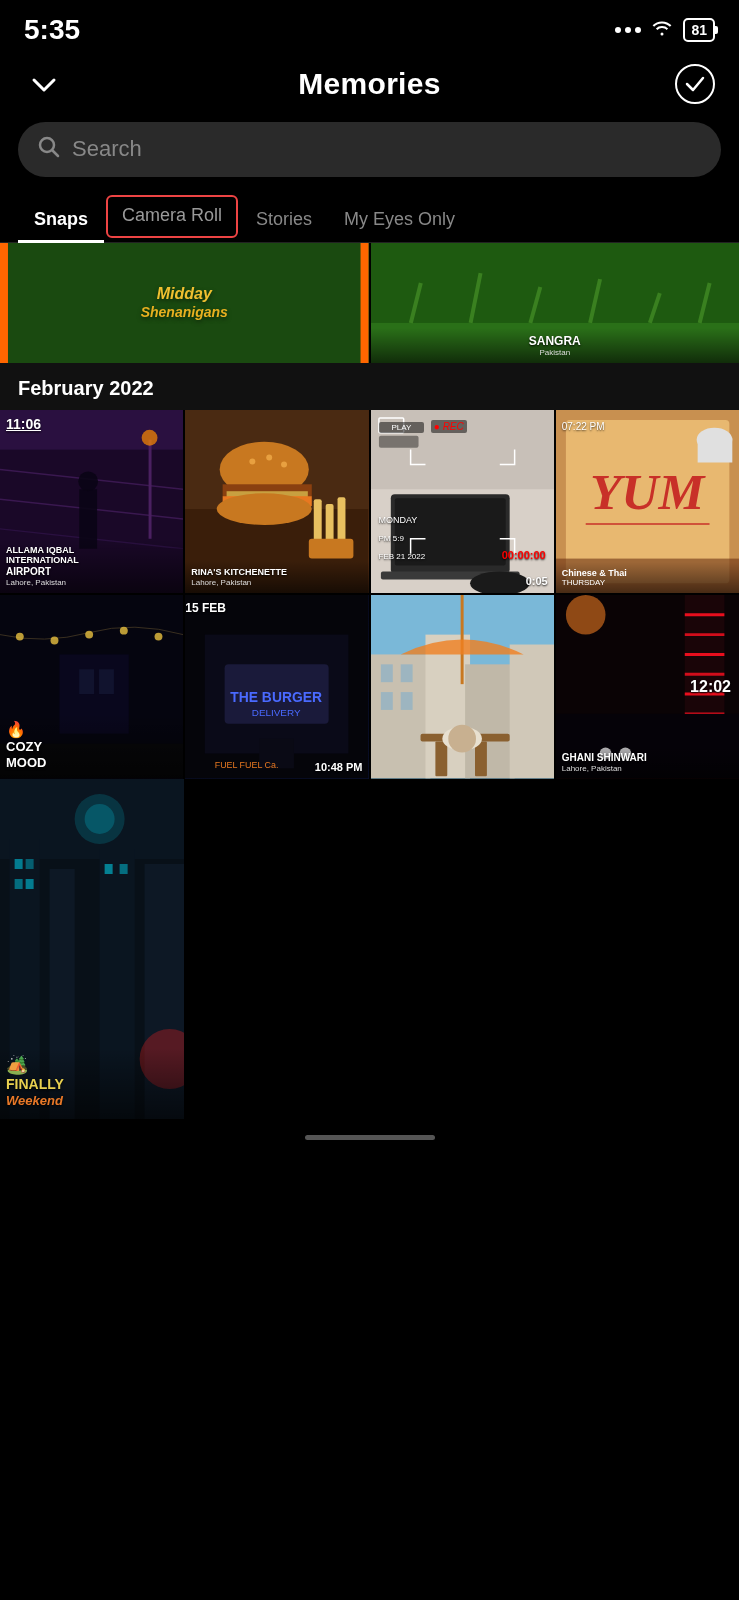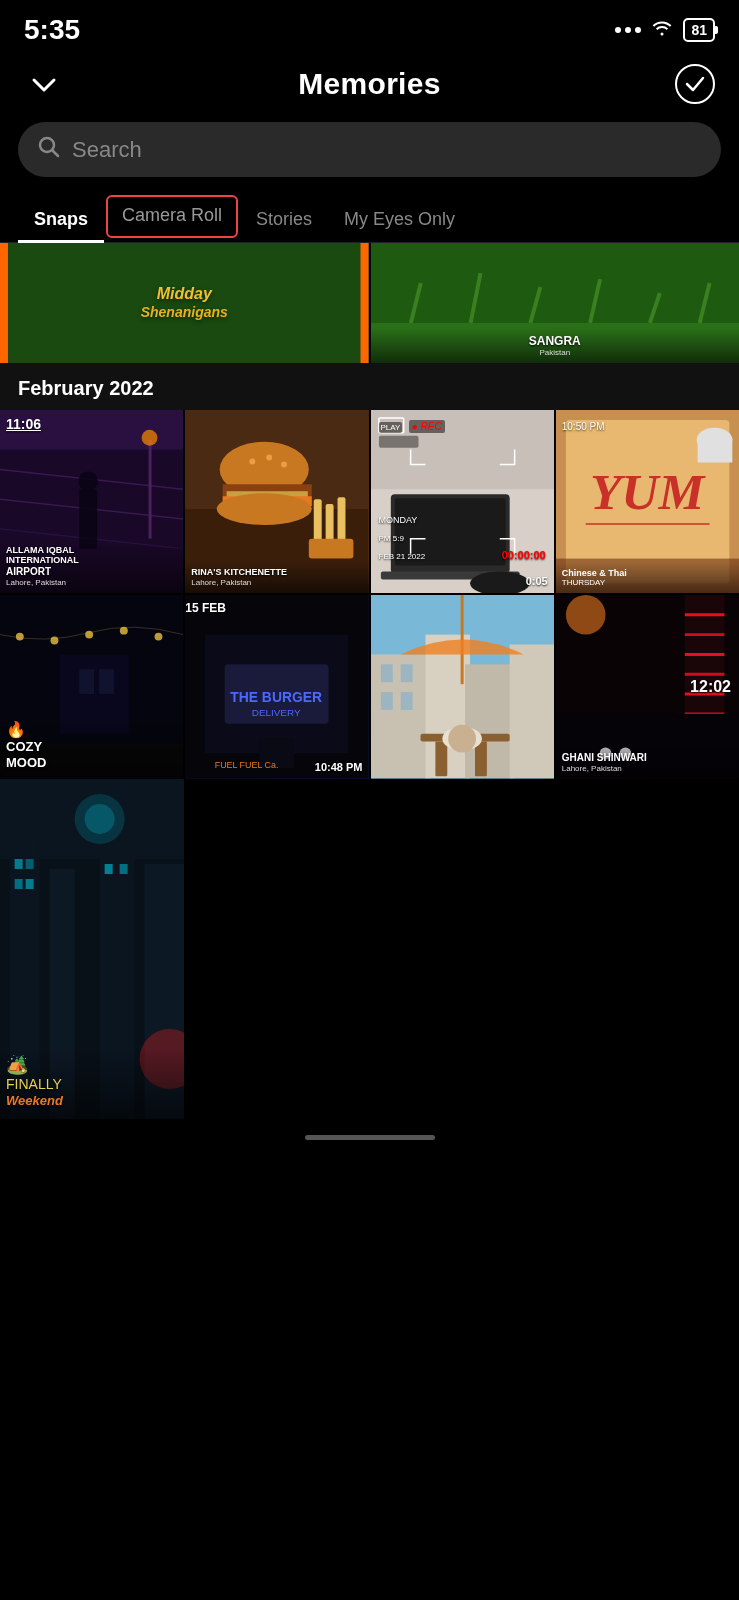--- a/index.html
+++ b/index.html
@@ -91,21 +91,21 @@
 
     
     .search-bar-wrap {
       padding: 4px 18px 14px;
       background: #000;
     }
     .search-bar {
       background: #2a2a2a;
       border-radius: 30px;
       display: flex;
-      align-items: center;
+      align-items: flex-start;
       padding: 14px 20px;
       gap: 12px;
     }
     .search-icon-wrap { font-size: 20px; color: #888; }
     .search-input-fake {
       color: #888;
       font-size: 22px;
       flex: 1;
     }
 
@@ -469,21 +469,21 @@
       <rect x="8" y="26" width="40" height="12" fill="rgba(0,0,0,0.4)" rx="2"></rect>
 
       <path d="M40,40 L40,55 L55,55" stroke="white" stroke-width="1.5" fill="none"></path>
       <path d="M145,40 L145,55 L130,55" stroke="white" stroke-width="1.5" fill="none"></path>
       <path d="M40,145 L40,130 L55,130" stroke="white" stroke-width="1.5" fill="none"></path>
       <path d="M145,145 L145,130 L130,130" stroke="white" stroke-width="1.5" fill="none"></path>
 
       <ellipse cx="130" cy="175" rx="30" ry="12" fill="#1a1a1a"></ellipse>
     </svg>
     <div style="position:absolute; top:6px; left:8px;">
-      <span style="font-size:8px; color:#fff; background:rgba(0,0,0,0.5); padding:1px 2px; border-radius:2px;">PLAY</span>
+      <span style="font-size:8px; color:#fff; background:rgba(0,0,0,0.5); padding:1px 13px; border-radius:2px;">PLAY</span>
       <span style="font-size:10px; color:#f00; background:rgba(0,0,0,0.5); padding:1px 3px; border-radius:2px; margin-left:2px;font-style:italic;">● REC</span>
     </div>
     <div style="position:absolute; bottom:30px; left:8px;">
       <span style="font-size:9px; color:#fff; text-shadow:0 1px 2px rgba(0,0,0,0.9);">MONDAY</span><br>
       <span style="font-size:8px; color:#fff; text-shadow:0 1px 2px rgba(0,0,0,0.9);">PM 5:9</span><br>
       <span style="font-size:8px; color:#fff; text-shadow:0 1px 2px rgba(0,0,0,0.9);">FEB 21 2022</span>
     </div>
     <div style="position:absolute; bottom:30px; right:8px;">
       <span style="font-size:11px; color:#f00; font-weight:bold; text-shadow:0 1px 2px rgba(0,0,0,0.9);">00:00:00</span>
     </div>
@@ -503,21 +503,21 @@
       <rect y="150" width="185" height="35" fill="#6a3010" opacity="0.6"></rect>
 
       <ellipse cx="160" cy="30" rx="18" ry="12" fill="#e0e0e0"></ellipse>
       <rect x="143" y="28" width="35" height="25" fill="#e0e0e0"></rect>
     </svg>
     <div class="cell-overlay" style="background: linear-gradient(transparent, rgba(0,0,0,0.5));">
       <span class="cell-sublabel" style="font-size:9px; color:#fff; font-weight:700;">Chinese &amp; Thai</span>
       <span class="cell-sublabel" style="color:#fff;">THURSDAY</span>
     </div>
     <div style="position:absolute; top:6px; left:6px;">
-      <span style="font-size:10px; color:#fff; text-shadow:0 1px 2px rgba(0,0,0,0.7);">10:50 PM</span>
+      <span style="font-size:10px; color:#fff; text-shadow:0 1px 2px rgba(0,0,0,0.7);">07:22 PM</span>
     </div>
   </div>
 
   <div class="photo-cell fill-night">
     <svg class="cell-svg" viewBox="0 0 185 185" preserveAspectRatio="xMidYMid slice">
       <rect width="185" height="185" fill="#05050f"></rect>
 
       <path d="M0,40 Q45,50 90,38 Q135,26 185,40" stroke="#3a3020" stroke-width="1" fill="none"></path>
 
       <circle cx="20" cy="42" r="4" fill="#e8c040" opacity="0.8"></circle>
@@ -634,21 +634,21 @@
       <rect x="26" y="80" width="8" height="10" fill="#00a8c0" opacity="0.5"></rect>
       <rect x="15" y="100" width="8" height="10" fill="#00a8c0" opacity="0.6"></rect>
       <rect x="26" y="100" width="8" height="10" fill="#00a8c0" opacity="0.7"></rect>
       <rect x="105" y="85" width="8" height="10" fill="#00c8e0" opacity="0.6"></rect>
       <rect x="120" y="85" width="8" height="10" fill="#00c8e0" opacity="0.5"></rect>
 
       <circle cx="170" cy="280" r="30" fill="#ff2020" opacity="0.3"></circle>
     </svg>
     <div class="cell-overlay" style="padding-bottom:10px;">
       <span style="font-size:18px;">🏕️</span>
-      <span class="cell-label" style="font-size:14px; font-weight:400; color:#e8d050;">FINALLY</span>
+      <span class="cell-label" style="font-size:14px; font-weight:700; color:#e8d050;">FINALLY</span>
       <span class="cell-label" style="font-size:13px; font-weight:700; color:#e87828; font-style:italic;">Weekend</span>
     </div>
   </div>
 
   <div style="background:#000; height:340px;"></div>
 </div>
 
 <div class="home-indicator">
   <div class="home-bar"></div>
 </div>

